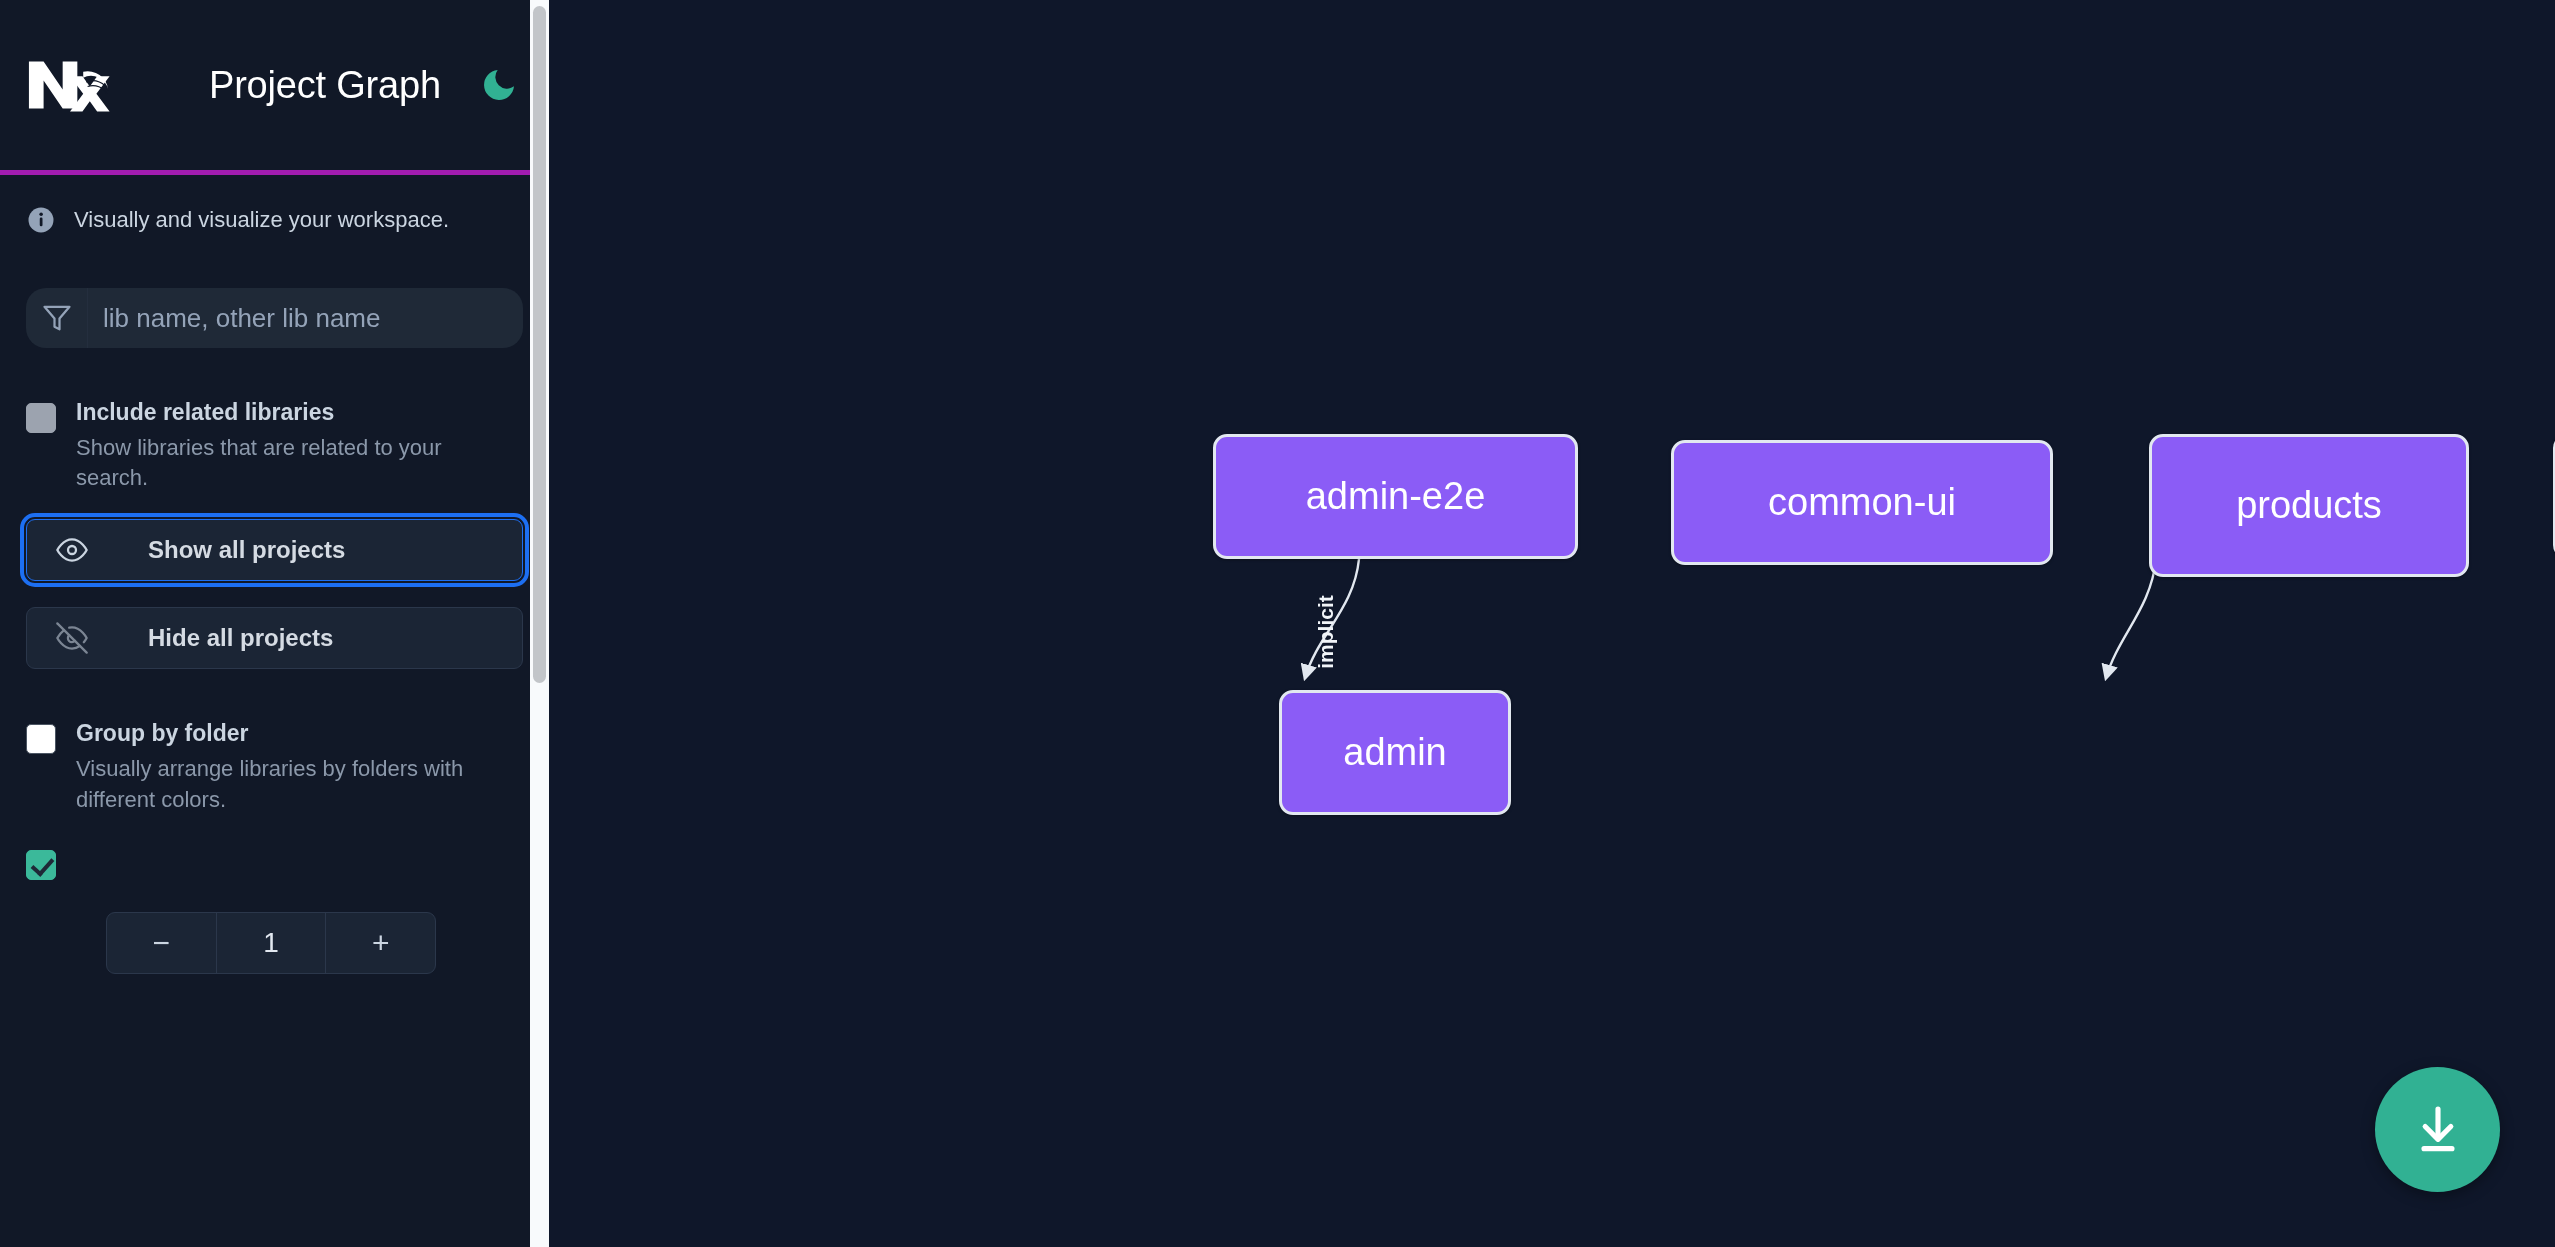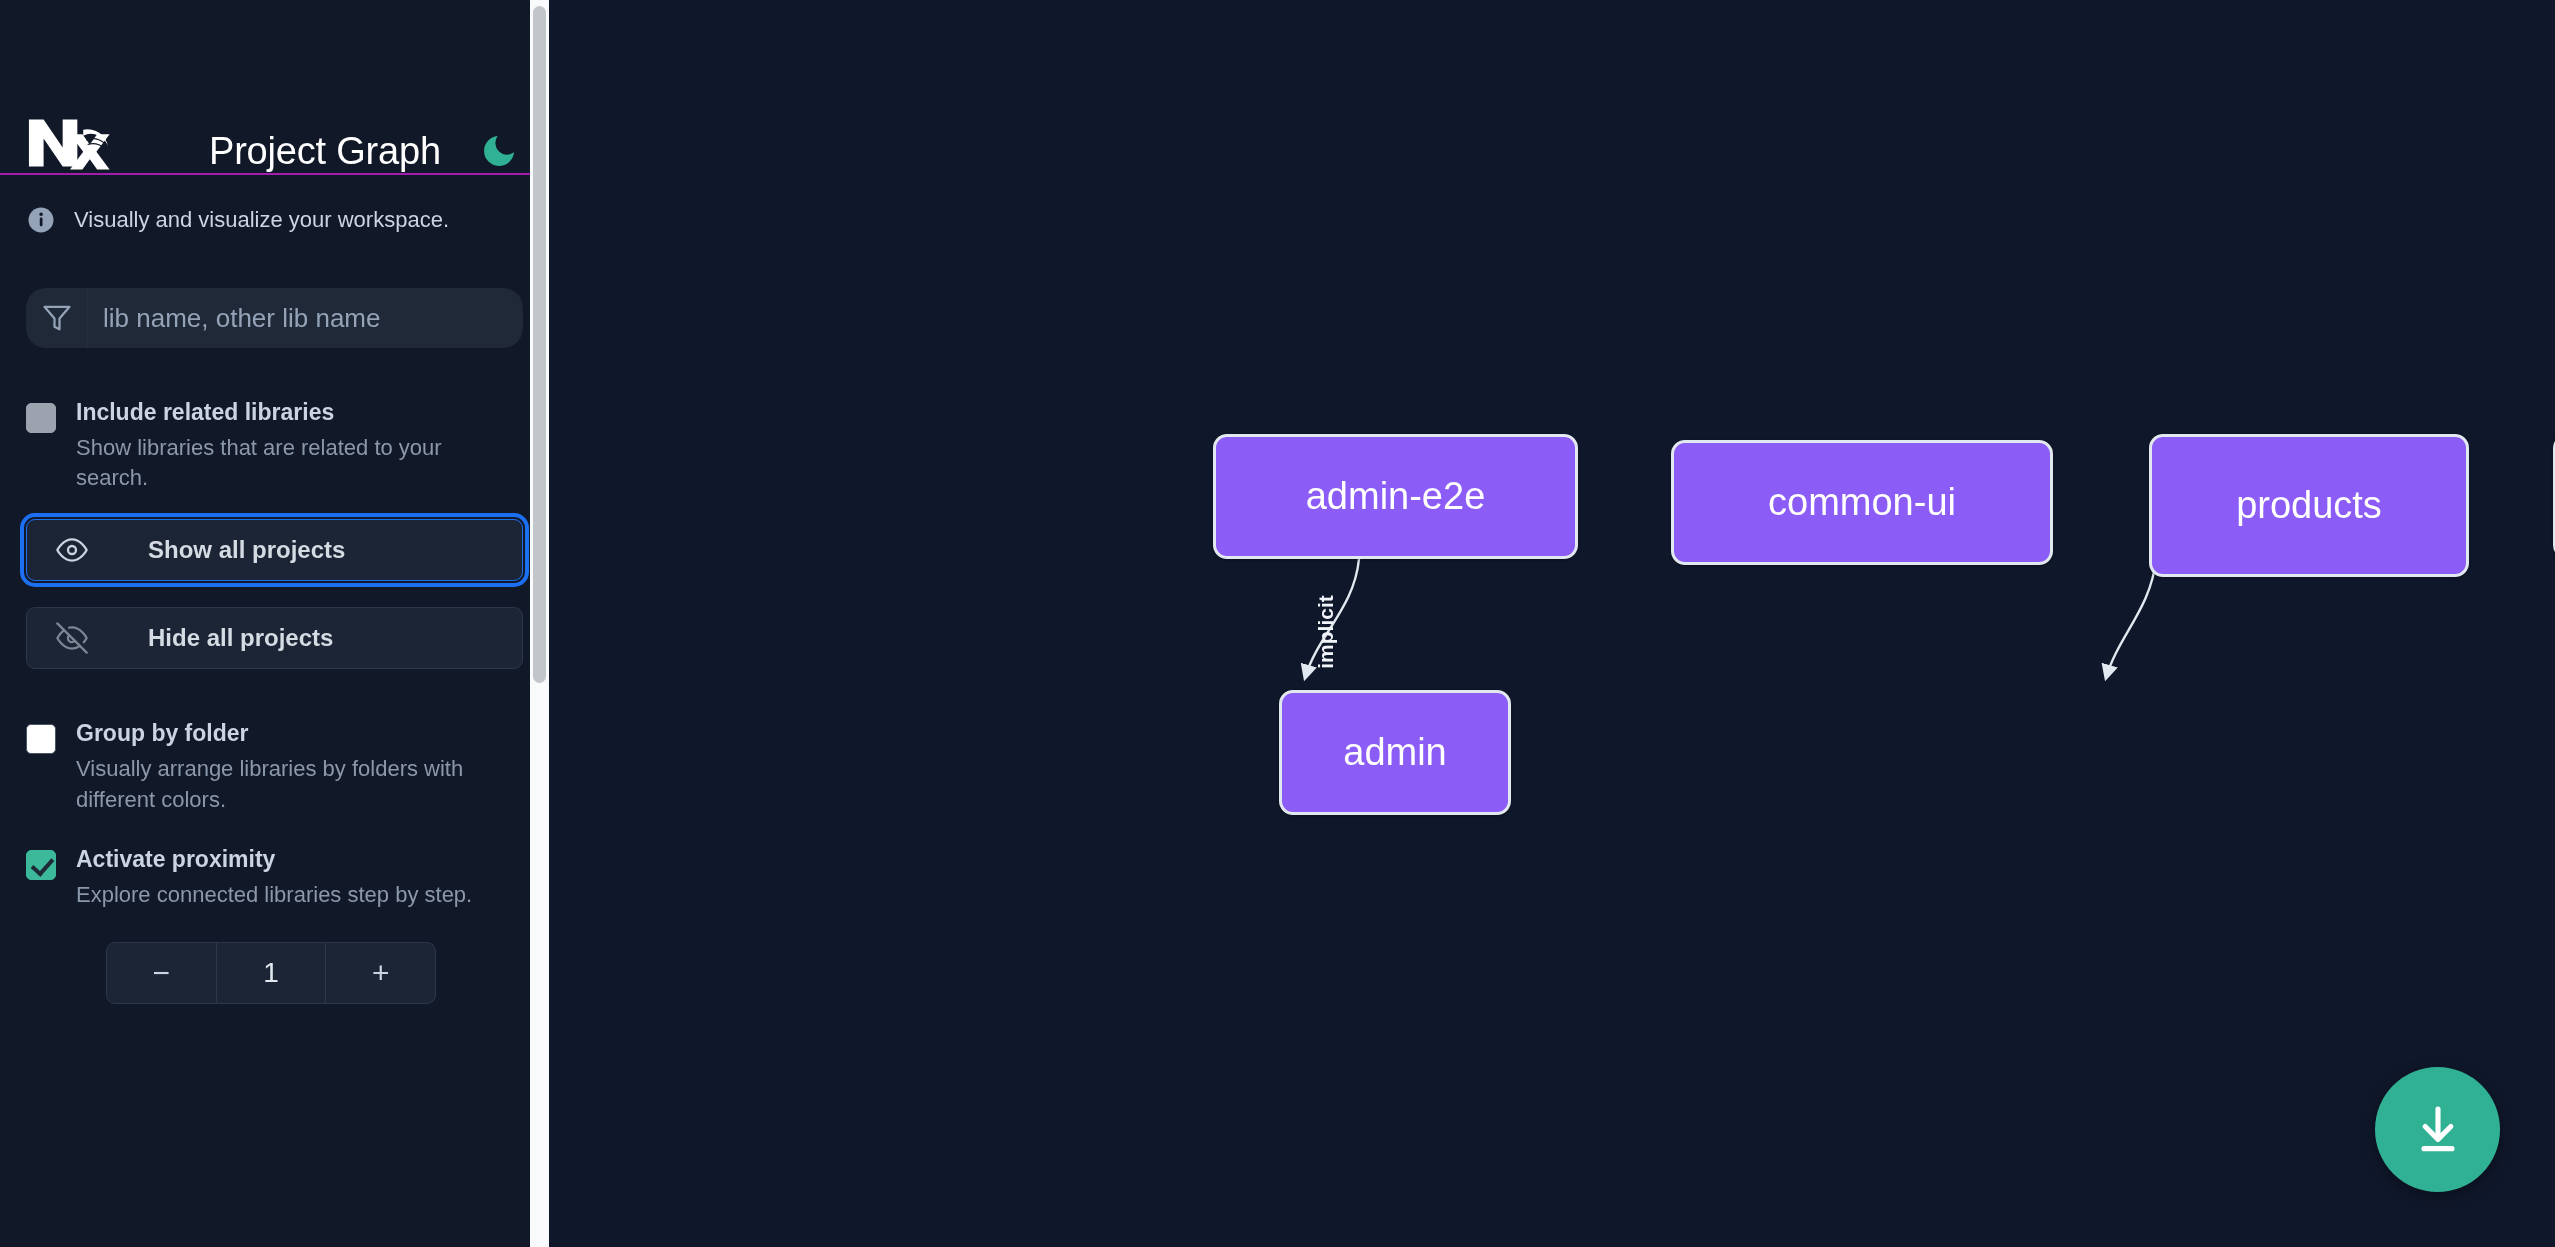--- a/index.html
+++ b/index.html
@@ -15,23 +15,23 @@
   #sidebar {
     position: relative;
     width: 549px; height: 1247px;
     background: #111827;
     flex: 0 0 549px;
   }
   #sidebar-inner { width: 549px; height: 1247px; position: relative; }
 
   .sb-header {
     height: 175px;
-    display: flex; align-items: flex-end;
+    display: flex; align-items: center;
     padding-left: 26px;
-    border-bottom: 2px solid #a21caf;
+    border-bottom: 5px solid #a21caf;
   }
   .nx-logo { width: 88px; height: 60px; flex: 0 0 88px; }
   .app-title {
     color: #ffffff;
     font-size: 38px;
     font-weight: 400;
     margin-left: 95px;
     letter-spacing: -0.2px;
     white-space: nowrap;
   }
@@ -319,24 +319,20 @@
         <div class="check-row">
           <span class="cbox unchecked"></span>
           <span class="check-texts">
             <span class="check-title">Group by folder</span>
             <div class="check-desc">Visually arrange libraries by folders with different colors.</div>
           </span>
         </div>
 
         <div class="check-row tight">
           <span class="cbox checked"></span>
-          <span class="check-texts">
-            <span class="check-title">Activate proximity</span>
-            <div class="check-desc">Explore connected libraries step by step.</div>
-          </span>
         </div>
 
         <div class="stepper">
           <button class="step-btn">−</button>
           <span class="step-val">1</span>
           <button class="step-btn">+</button>
         </div>
 
       </div>
 

